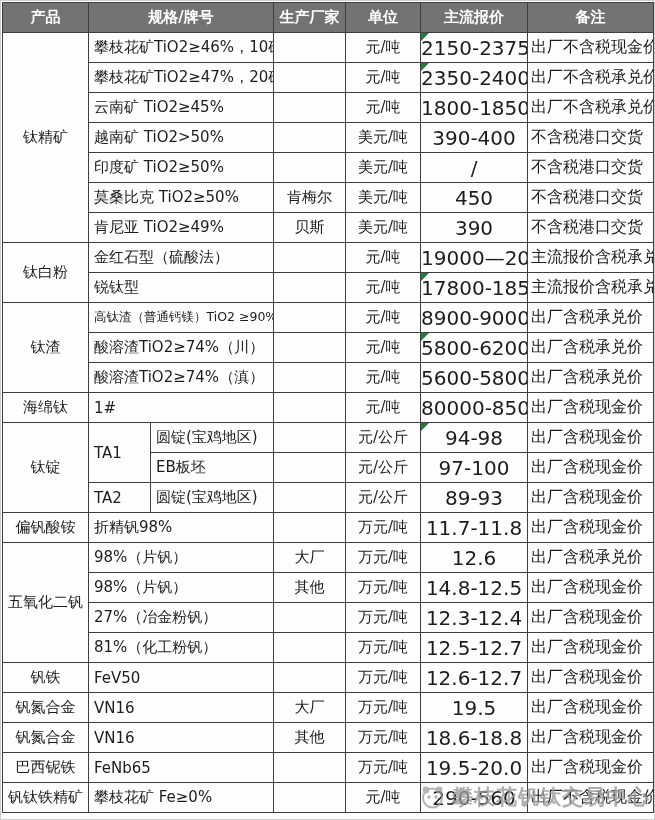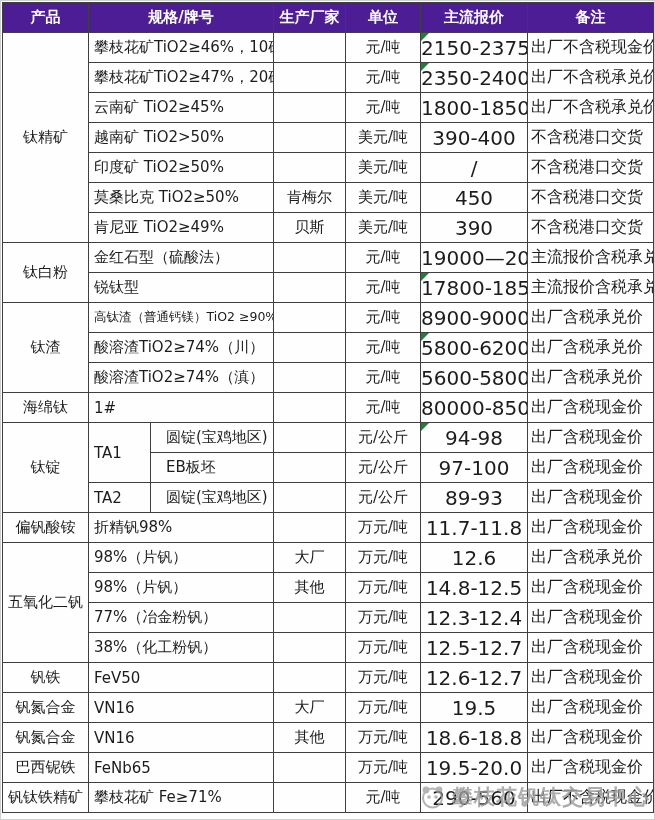--- a/index.html
+++ b/index.html
@@ -11,26 +11,26 @@
   .frame{position:absolute;inset:0;border:1px solid #cfcfcf;pointer-events:none;}
   table{
     border-collapse:collapse;table-layout:fixed;
     position:absolute;left:2px;top:2px;width:651px;
   }
   th,td{
     border:1px solid #3f3f3f;height:29px;padding:0;
     overflow:hidden;white-space:nowrap;vertical-align:middle;
   }
   th{
-    background:#4c1d95;color:#ffffff;
+    background:#737373;color:#ffffff;
     font-size:15px;font-weight:bold;text-align:center;
   }
   td{font-size:15px;color:#1c1c1c;text-align:center;}
   td.spec{text-align:left;padding-left:5px;}
-  td.spec2{text-align:left;padding-left:15px;}
+  td.spec2{text-align:left;padding-left:5px;}
   td.sm{font-size:12.5px;margin-top:8px;}
   td.note{text-align:left;padding-left:3px;font-size:16px;}
   td.price{font-size:20px;position:relative;}
   .tri{
     position:absolute;top:0;left:0;width:0;height:0;
     border-top:8px solid #1e8038;border-right:8px solid transparent;
   }
   .wm{
     position:absolute;top:779px;right:5px;height:36px;
     display:flex;align-items:center;gap:4px;color:#9c9c9c;
@@ -208,28 +208,28 @@
     <td class="note">出厂含税承兑价</td>
   </tr>
   <tr>
     <td colspan="2" class="spec">98%（片钒）</td>
     <td>其他</td>
     <td>万元/吨</td>
     <td class="price"><span>14.8-12.5</span></td>
     <td class="note">出厂含税现金价</td>
   </tr>
   <tr>
-    <td colspan="2" class="spec">77%（冶金粉钒）</td>
+    <td colspan="2" class="spec">27%（冶金粉钒）</td>
     <td></td>
     <td>万元/吨</td>
     <td class="price"><span>12.3-12.4</span></td>
     <td class="note">出厂含税现金价</td>
   </tr>
   <tr>
-    <td colspan="2" class="spec">38%（化工粉钒）</td>
+    <td colspan="2" class="spec">81%（化工粉钒）</td>
     <td></td>
     <td>万元/吨</td>
     <td class="price"><span>12.5-12.7</span></td>
     <td class="note">出厂含税现金价</td>
   </tr>
 
   <tr>
     <td>钒铁</td>
     <td colspan="2" class="spec">FeV50</td>
     <td></td>
@@ -256,21 +256,21 @@
   <tr>
     <td>巴西铌铁</td>
     <td colspan="2" class="spec">FeNb65</td>
     <td></td>
     <td>万元/吨</td>
     <td class="price"><span>19.5-20.0</span></td>
     <td class="note">出厂含税现金价</td>
   </tr>
   <tr>
     <td>钒钛铁精矿</td>
-    <td colspan="2" class="spec">攀枝花矿 Fe≥71%</td>
+    <td colspan="2" class="spec">攀枝花矿 Fe≥0%</td>
     <td></td>
     <td>元/吨</td>
     <td class="price"><span>290-560</span></td>
     <td class="note">出厂不含税现金价</td>
   </tr>
 </tbody>
   </table>
 
 <div class="wm">
   <svg class="wm-logo" width="30" height="30" viewBox="0 0 30 30">

